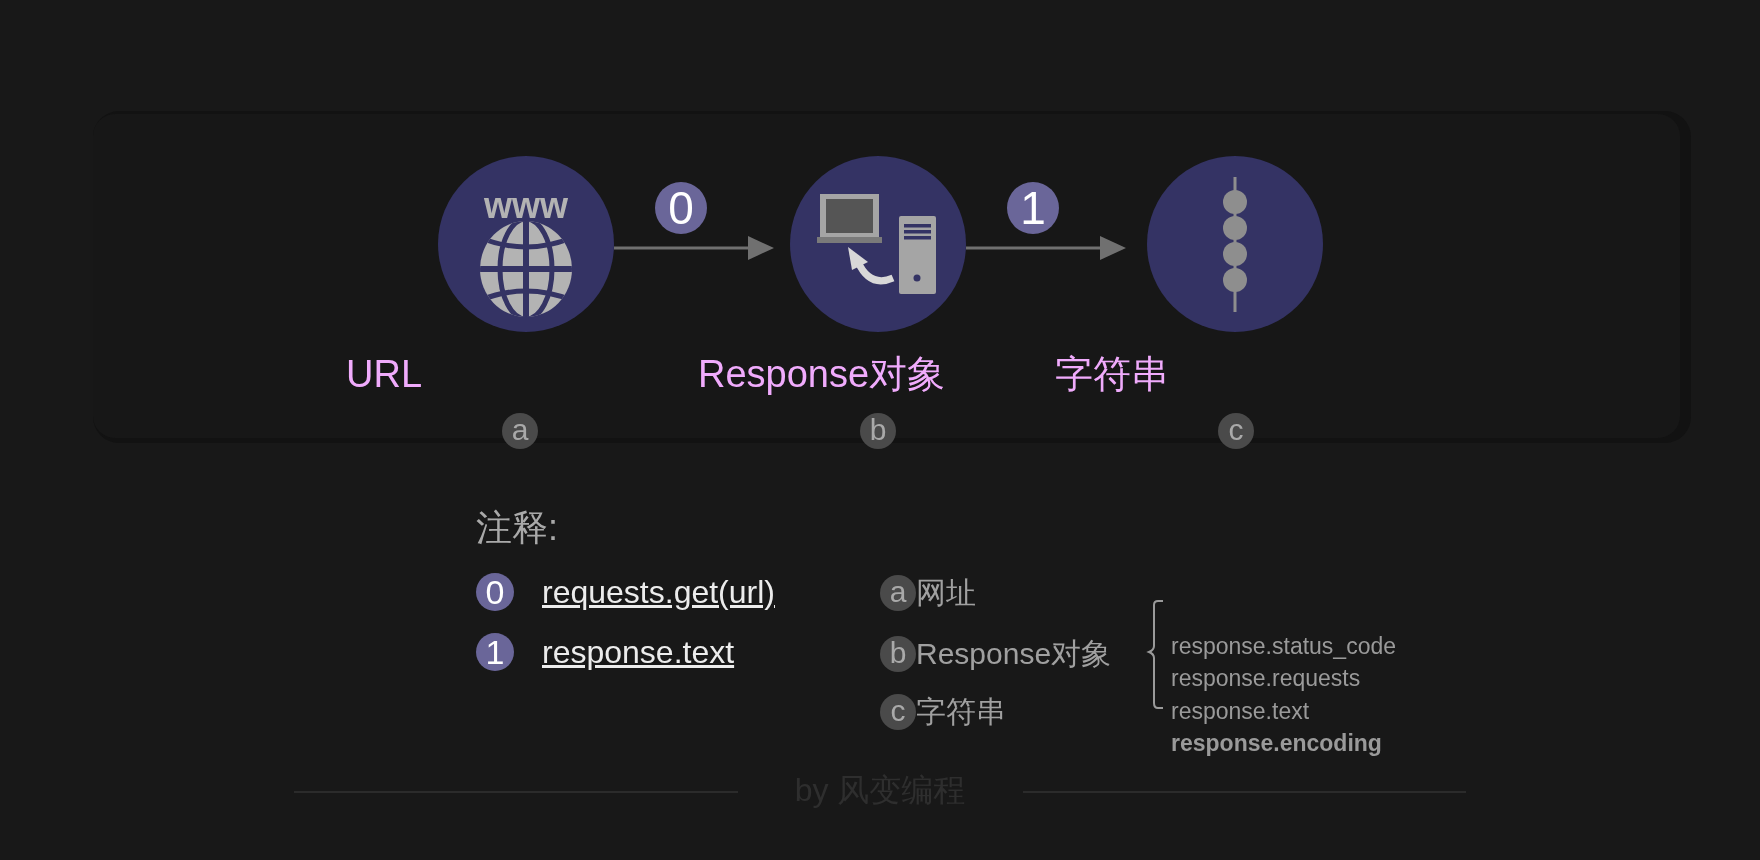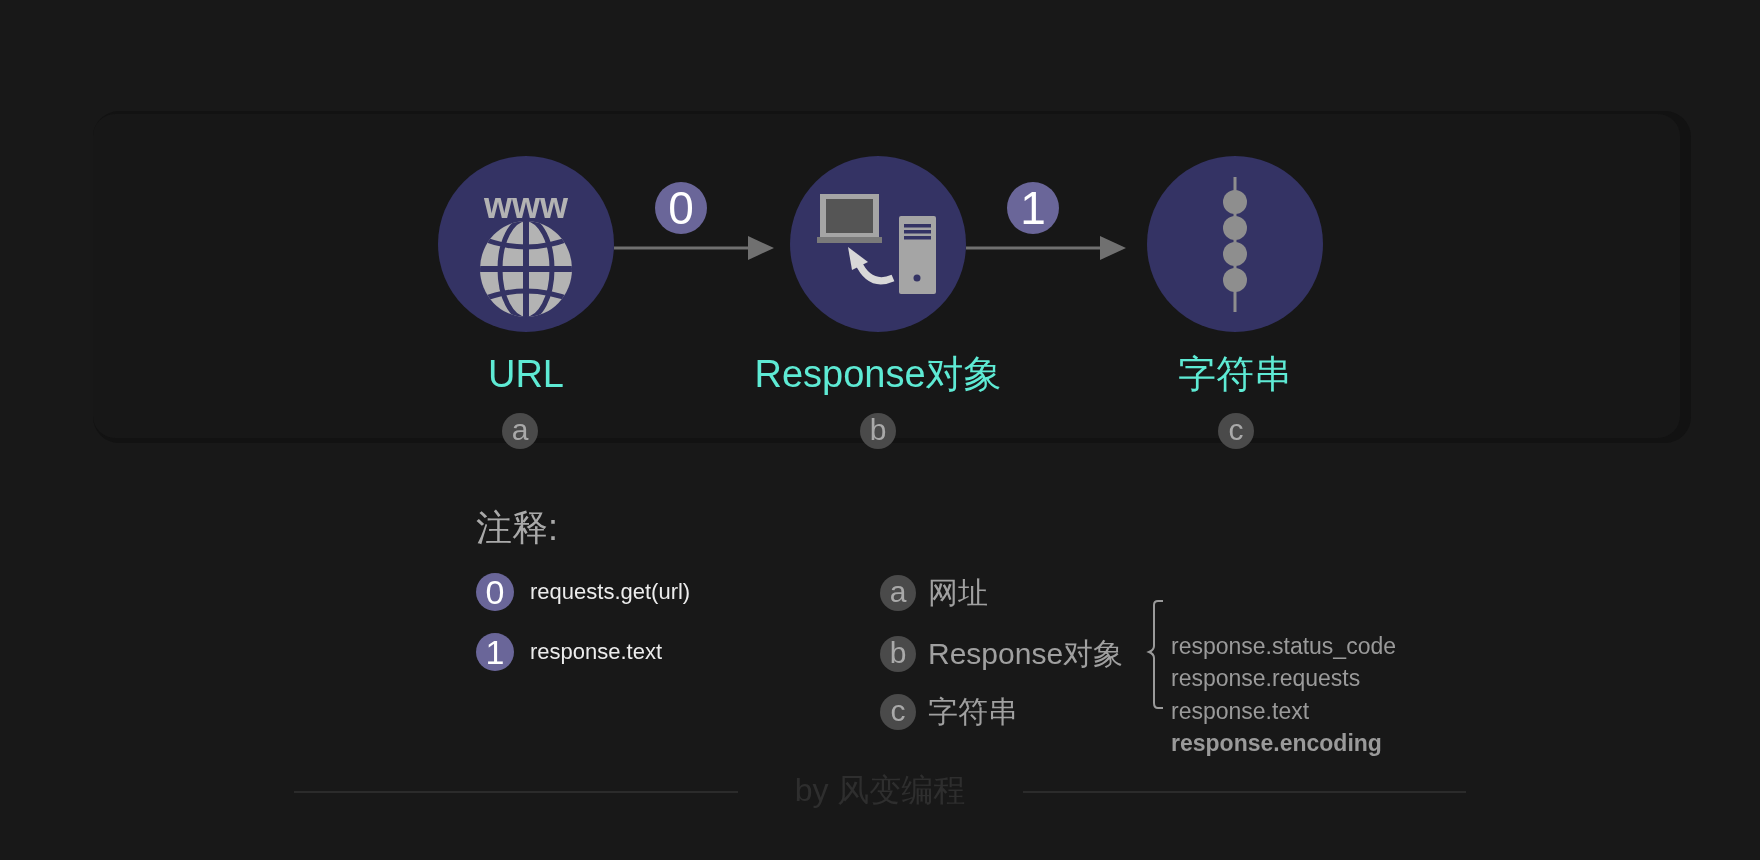--- a/index.html
+++ b/index.html
@@ -35,22 +35,22 @@
     .node-circle {
       position: absolute;
       width: 176px; height: 176px;
       border-radius: 50%;
       background: #343364;
     }
     .node-circle svg { position: absolute; left: 0; top: 0; }
     .node-label {
       position: absolute;
       width: 360px;
-      text-align: center;
-      color: #5eead4;
+      text-align: left;
+      color: #f0abfc;
       font-size: 38px;
       line-height: 44px;
     }
     .letter-badge {
       position: absolute;
       width: 36px; height: 36px;
       border-radius: 50%;
       background: #4a4a4a;
       color: #a9a9a9;
       font-size: 30px;
@@ -99,27 +99,28 @@
       width: 36px; height: 36px;
       border-radius: 50%;
       background: #4a4a4a;
       color: #a9a9a9;
       font-size: 30px;
       line-height: 34px;
       text-align: center;
       flex: none;
     }
     .legend-text-bright {
-      margin-left: 16px;
+      margin-left: 28px;
       color: #ececec;
-      font-size: 22px;
+      font-size: 32px;
       white-space: nowrap;
+      text-decoration: underline;
     }
     .legend-text-dim {
-      margin-left: 12px;
+      margin-left: 0;
       color: #a0a0a0;
       font-size: 30px;
       white-space: nowrap;
     }
     .attr-item {
       position: absolute;
       left: 1171px;
       color: #9a9a9a;
       font-size: 23px;
       line-height: 28px;

